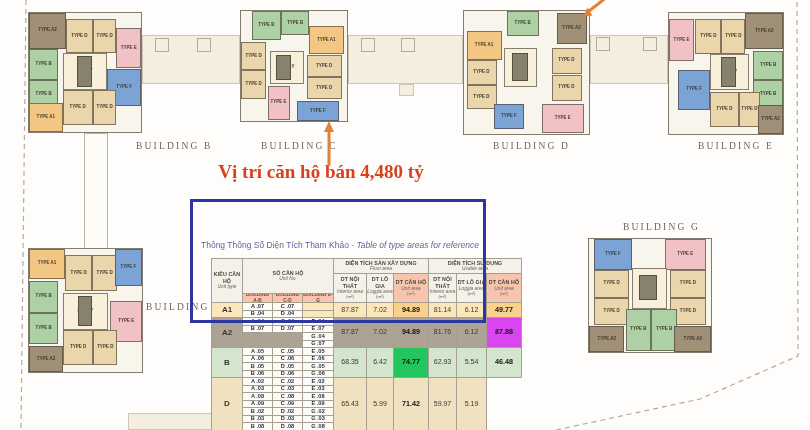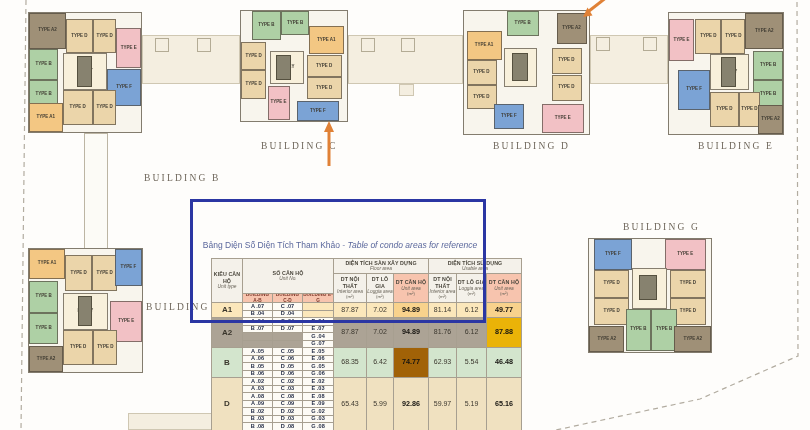--- a/index.html
+++ b/index.html
@@ -91,21 +91,21 @@
         <div class="unit" style="left: 30%; top: 65%; width: 27%; height: 29%; background: rgb(235, 213, 170);">
           <span>TYPE D</span>
         </div>
         <div class="unit" style="left: 57%; top: 65%; width: 21%; height: 29%; background: rgb(235, 213, 170);">
           <span>TYPE D</span>
         </div>
         <div class="unit" style="left: 0%; top: 76%; width: 30%; height: 24%; background: rgb(243, 199, 131);">
           <span>TYPE A1</span>
         </div>
       </div>
-      <div class="bl" style="left: 144px; top: 141px; margin-top: 32px;">BUILDING B</div>
+      <div class="bl" style="left: 136px; top: 141px;">BUILDING B</div>
       <div class="plan" style="left: 240px; top: 10px; width: 108px; height: 112px;">
         <div class="unit" style="left: 10%; top: 0%; width: 28%; height: 26%; background: rgb(174, 208, 165);">
           <span>TYPE B</span>
         </div>
         <div class="unit" style="left: 38%; top: 0%; width: 26%; height: 22%; background: rgb(174, 208, 165);">
           <span>TYPE B</span>
         </div>
         <div class="unit" style="left: 64%; top: 14%; width: 33%; height: 25%; background: rgb(243, 199, 131);">
           <span>TYPE A1</span>
         </div>
@@ -273,25 +273,26 @@
         <div class="unit" style="left: 0%; top: 77%; width: 29%; height: 23%; background: rgb(159, 144, 119);">
           <span>TYPE A2</span>
         </div>
         <div class="unit" style="left: 70%; top: 77%; width: 30%; height: 23%; background: rgb(159, 144, 119);">
           <span>TYPE A2</span>
         </div>
       </div>
       <div class="bl" style="left: 623px; top: 222px;">BUILDING G</div>
     </div>
 
+  <div class="price" style="color: rgb(216, 65, 30);">Vị trí căn hộ bán 4,480 tỷ</div>
 
   <div class="bluebox" id="bluebox" style="border-color: rgb(43, 54, 163);"></div>
   <div class="hbsub" id="hbsub" style="color: rgb(90, 103, 156);">
-    <span>Bảng Diện Số Diện Tích Tham Khảo</span>
-    <i>- Table of condo areas for reference</i>
+    <span>Thông Thông Số Diện Tích Tham Khảo</span>
+    <i>- Table of type areas for reference</i>
   </div>
 
   <div class="tblhost" id="condo-table" style="left:211px;top:258px;width:312px;height:204px;">
       <div class="tc hd" style="left: 0px; top: 0px; width: 32px; height: 45px;">
         <b>KIỂU CĂN HỘ</b>
         <i>Unit type</i>
       </div>
       <div class="tc hd" style="left: 31px; top: 0px; width: 92px; height: 36px;">
         <b>SỐ CĂN HỘ</b>
         <i>Unit No.</i>
@@ -367,37 +368,37 @@
       <div class="tc un" style="left: 61px; top: 74px; width: 31px; height: 8.5px; background: rgb(172, 163, 149);"></div>
       <div class="tc un" style="left: 91px; top: 74px; width: 32px; height: 8.5px; background: rgb(253, 251, 245);">G .04</div>
       <div class="tc un" style="left: 31px; top: 81.5px; width: 31px; height: 8.5px; background: rgb(172, 163, 149);"></div>
       <div class="tc un" style="left: 61px; top: 81.5px; width: 31px; height: 8.5px; background: rgb(172, 163, 149);"></div>
       <div class="tc un" style="left: 91px; top: 81.5px; width: 32px; height: 8.5px; background: rgb(253, 251, 245);">G .07</div>
       <div class="tc val" style="left: 122px; top: 59px; width: 34px; height: 31px; background: rgb(172, 163, 149);">87.87</div>
       <div class="tc val" style="left: 155px; top: 59px; width: 28px; height: 31px; background: rgb(172, 163, 149);">7.02</div>
       <div class="tc val bd" style="left: 182px; top: 59px; width: 36px; height: 31px; background: rgb(172, 163, 149);">94.89</div>
       <div class="tc val" style="left: 217px; top: 59px; width: 29px; height: 31px; background: rgb(172, 163, 149);">81.76</div>
       <div class="tc val" style="left: 245px; top: 59px; width: 31px; height: 31px; background: rgb(172, 163, 149);">6.12</div>
-      <div class="tc val bd" style="left: 275px; top: 59px; width: 36px; height: 31px; background: #eab308;">87.88</div>
+      <div class="tc val bd" style="left: 275px; top: 59px; width: 36px; height: 31px; background: #d946ef;">87.88</div>
       <div class="tc lbl" style="left: 0px; top: 89px; width: 32px; height: 31px; background: rgb(211, 229, 205);">B</div>
       <div class="tc un" style="left: 31px; top: 89px; width: 31px; height: 8.5px; background: rgb(253, 251, 245);">A .05</div>
       <div class="tc un" style="left: 61px; top: 89px; width: 31px; height: 8.5px; background: rgb(253, 251, 245);">C .05</div>
       <div class="tc un" style="left: 91px; top: 89px; width: 32px; height: 8.5px; background: rgb(253, 251, 245);">E .05</div>
       <div class="tc un" style="left: 31px; top: 96.5px; width: 31px; height: 8.5px; background: rgb(253, 251, 245);">A .06</div>
       <div class="tc un" style="left: 61px; top: 96.5px; width: 31px; height: 8.5px; background: rgb(253, 251, 245);">C .06</div>
       <div class="tc un" style="left: 91px; top: 96.5px; width: 32px; height: 8.5px; background: rgb(253, 251, 245);">E .06</div>
       <div class="tc un" style="left: 31px; top: 104px; width: 31px; height: 8.5px; background: rgb(253, 251, 245);">B .05</div>
       <div class="tc un" style="left: 61px; top: 104px; width: 31px; height: 8.5px; background: rgb(253, 251, 245);">D .05</div>
       <div class="tc un" style="left: 91px; top: 104px; width: 32px; height: 8.5px; background: rgb(253, 251, 245);">G .05</div>
       <div class="tc un" style="left: 31px; top: 111.5px; width: 31px; height: 8.5px; background: rgb(253, 251, 245);">B .06</div>
       <div class="tc un" style="left: 61px; top: 111.5px; width: 31px; height: 8.5px; background: rgb(253, 251, 245);">D .06</div>
       <div class="tc un" style="left: 91px; top: 111.5px; width: 32px; height: 8.5px; background: rgb(253, 251, 245);">G .06</div>
       <div class="tc val" style="left: 122px; top: 89px; width: 34px; height: 31px; background: rgb(211, 229, 205);">68.35</div>
       <div class="tc val" style="left: 155px; top: 89px; width: 28px; height: 31px; background: rgb(211, 229, 205);">6.42</div>
-      <div class="tc val bd" style="left: 182px; top: 89px; width: 36px; height: 31px; background: #a16207;">74.77</div>
+      <div class="tc val bd" style="left: 182px; top: 89px; width: 36px; height: 31px; background: #22c55e;">74.77</div>
       <div class="tc val" style="left: 217px; top: 89px; width: 29px; height: 31px; background: rgb(211, 229, 205);">62.93</div>
       <div class="tc val" style="left: 245px; top: 89px; width: 31px; height: 31px; background: rgb(211, 229, 205);">5.54</div>
       <div class="tc val bd" style="left: 275px; top: 89px; width: 36px; height: 31px; background: rgb(211, 229, 205);">46.48</div>
       <div class="tc lbl" style="left: 0px; top: 119px; width: 32px; height: 53.5px; background: rgb(240, 225, 192);">D</div>
       <div class="tc un" style="left: 31px; top: 119px; width: 31px; height: 8.5px; background: rgb(253, 251, 245);">A .02</div>
       <div class="tc un" style="left: 61px; top: 119px; width: 31px; height: 8.5px; background: rgb(253, 251, 245);">C .02</div>
       <div class="tc un" style="left: 91px; top: 119px; width: 32px; height: 8.5px; background: rgb(253, 251, 245);">E .02</div>
       <div class="tc un" style="left: 31px; top: 126.5px; width: 31px; height: 8.5px; background: rgb(253, 251, 245);">A .03</div>
       <div class="tc un" style="left: 61px; top: 126.5px; width: 31px; height: 8.5px; background: rgb(253, 251, 245);">C .03</div>
       <div class="tc un" style="left: 91px; top: 126.5px; width: 32px; height: 8.5px; background: rgb(253, 251, 245);">E .03</div>
@@ -411,24 +412,23 @@
       <div class="tc un" style="left: 61px; top: 149px; width: 31px; height: 8.5px; background: rgb(253, 251, 245);">D .02</div>
       <div class="tc un" style="left: 91px; top: 149px; width: 32px; height: 8.5px; background: rgb(253, 251, 245);">G .02</div>
       <div class="tc un" style="left: 31px; top: 156.5px; width: 31px; height: 8.5px; background: rgb(253, 251, 245);">B .03</div>
       <div class="tc un" style="left: 61px; top: 156.5px; width: 31px; height: 8.5px; background: rgb(253, 251, 245);">D .03</div>
       <div class="tc un" style="left: 91px; top: 156.5px; width: 32px; height: 8.5px; background: rgb(253, 251, 245);">G .03</div>
       <div class="tc un" style="left: 31px; top: 164px; width: 31px; height: 8.5px; background: rgb(253, 251, 245);">B .08</div>
       <div class="tc un" style="left: 61px; top: 164px; width: 31px; height: 8.5px; background: rgb(253, 251, 245);">D .08</div>
       <div class="tc un" style="left: 91px; top: 164px; width: 32px; height: 8.5px; background: rgb(253, 251, 245);">G .08</div>
       <div class="tc val" style="left: 122px; top: 119px; width: 34px; height: 53.5px; background: rgb(240, 225, 192);">65.43</div>
       <div class="tc val" style="left: 155px; top: 119px; width: 28px; height: 53.5px; background: rgb(240, 225, 192);">5.99</div>
-      <div class="tc val bd" style="left: 182px; top: 119px; width: 36px; height: 53.5px; background: rgb(240, 225, 192);">92.86</div>
+      <div class="tc val bd" style="left: 182px; top: 119px; width: 36px; height: 53.5px; background: rgb(240, 225, 192);">71.42</div>
       <div class="tc val" style="left: 217px; top: 119px; width: 29px; height: 53.5px; background: rgb(240, 225, 192);">59.97</div>
       <div class="tc val" style="left: 245px; top: 119px; width: 31px; height: 53.5px; background: rgb(240, 225, 192);">5.19</div>
-      <div class="tc val bd" style="left: 275px; top: 119px; width: 36px; height: 53.5px; background: rgb(240, 225, 192);">65.16</div>
     </div>
 
   <svg class="decor" width="810" height="430" viewBox="0 0 810 430">
     <path id="dash-left" d="M26,0 L21,430" fill="none" stroke-width="1.2" stroke-dasharray="5,4" stroke="#b2aca0"></path>
     <path id="dash-right" d="M797,2 L798,356 L700,399 L556,430" fill="none" stroke-width="1.2" stroke-dasharray="5,4" stroke="#b2aca0"></path>
     <line id="arrow1-line" x1="329" y1="166" x2="329" y2="131" stroke-width="3" stroke="#e08136"></line>
     <polygon id="arrow1-head" points="329,121 324,132 334,132" fill="#e08136"></polygon>
     <line id="arrow2-line" x1="607" y1="-3" x2="589" y2="11" stroke-width="3" stroke="#e08136"></line>
     <polygon id="arrow2-head" points="583,17 592.5,15.5 587.5,7.5" fill="#e08136"></polygon>
   </svg>

